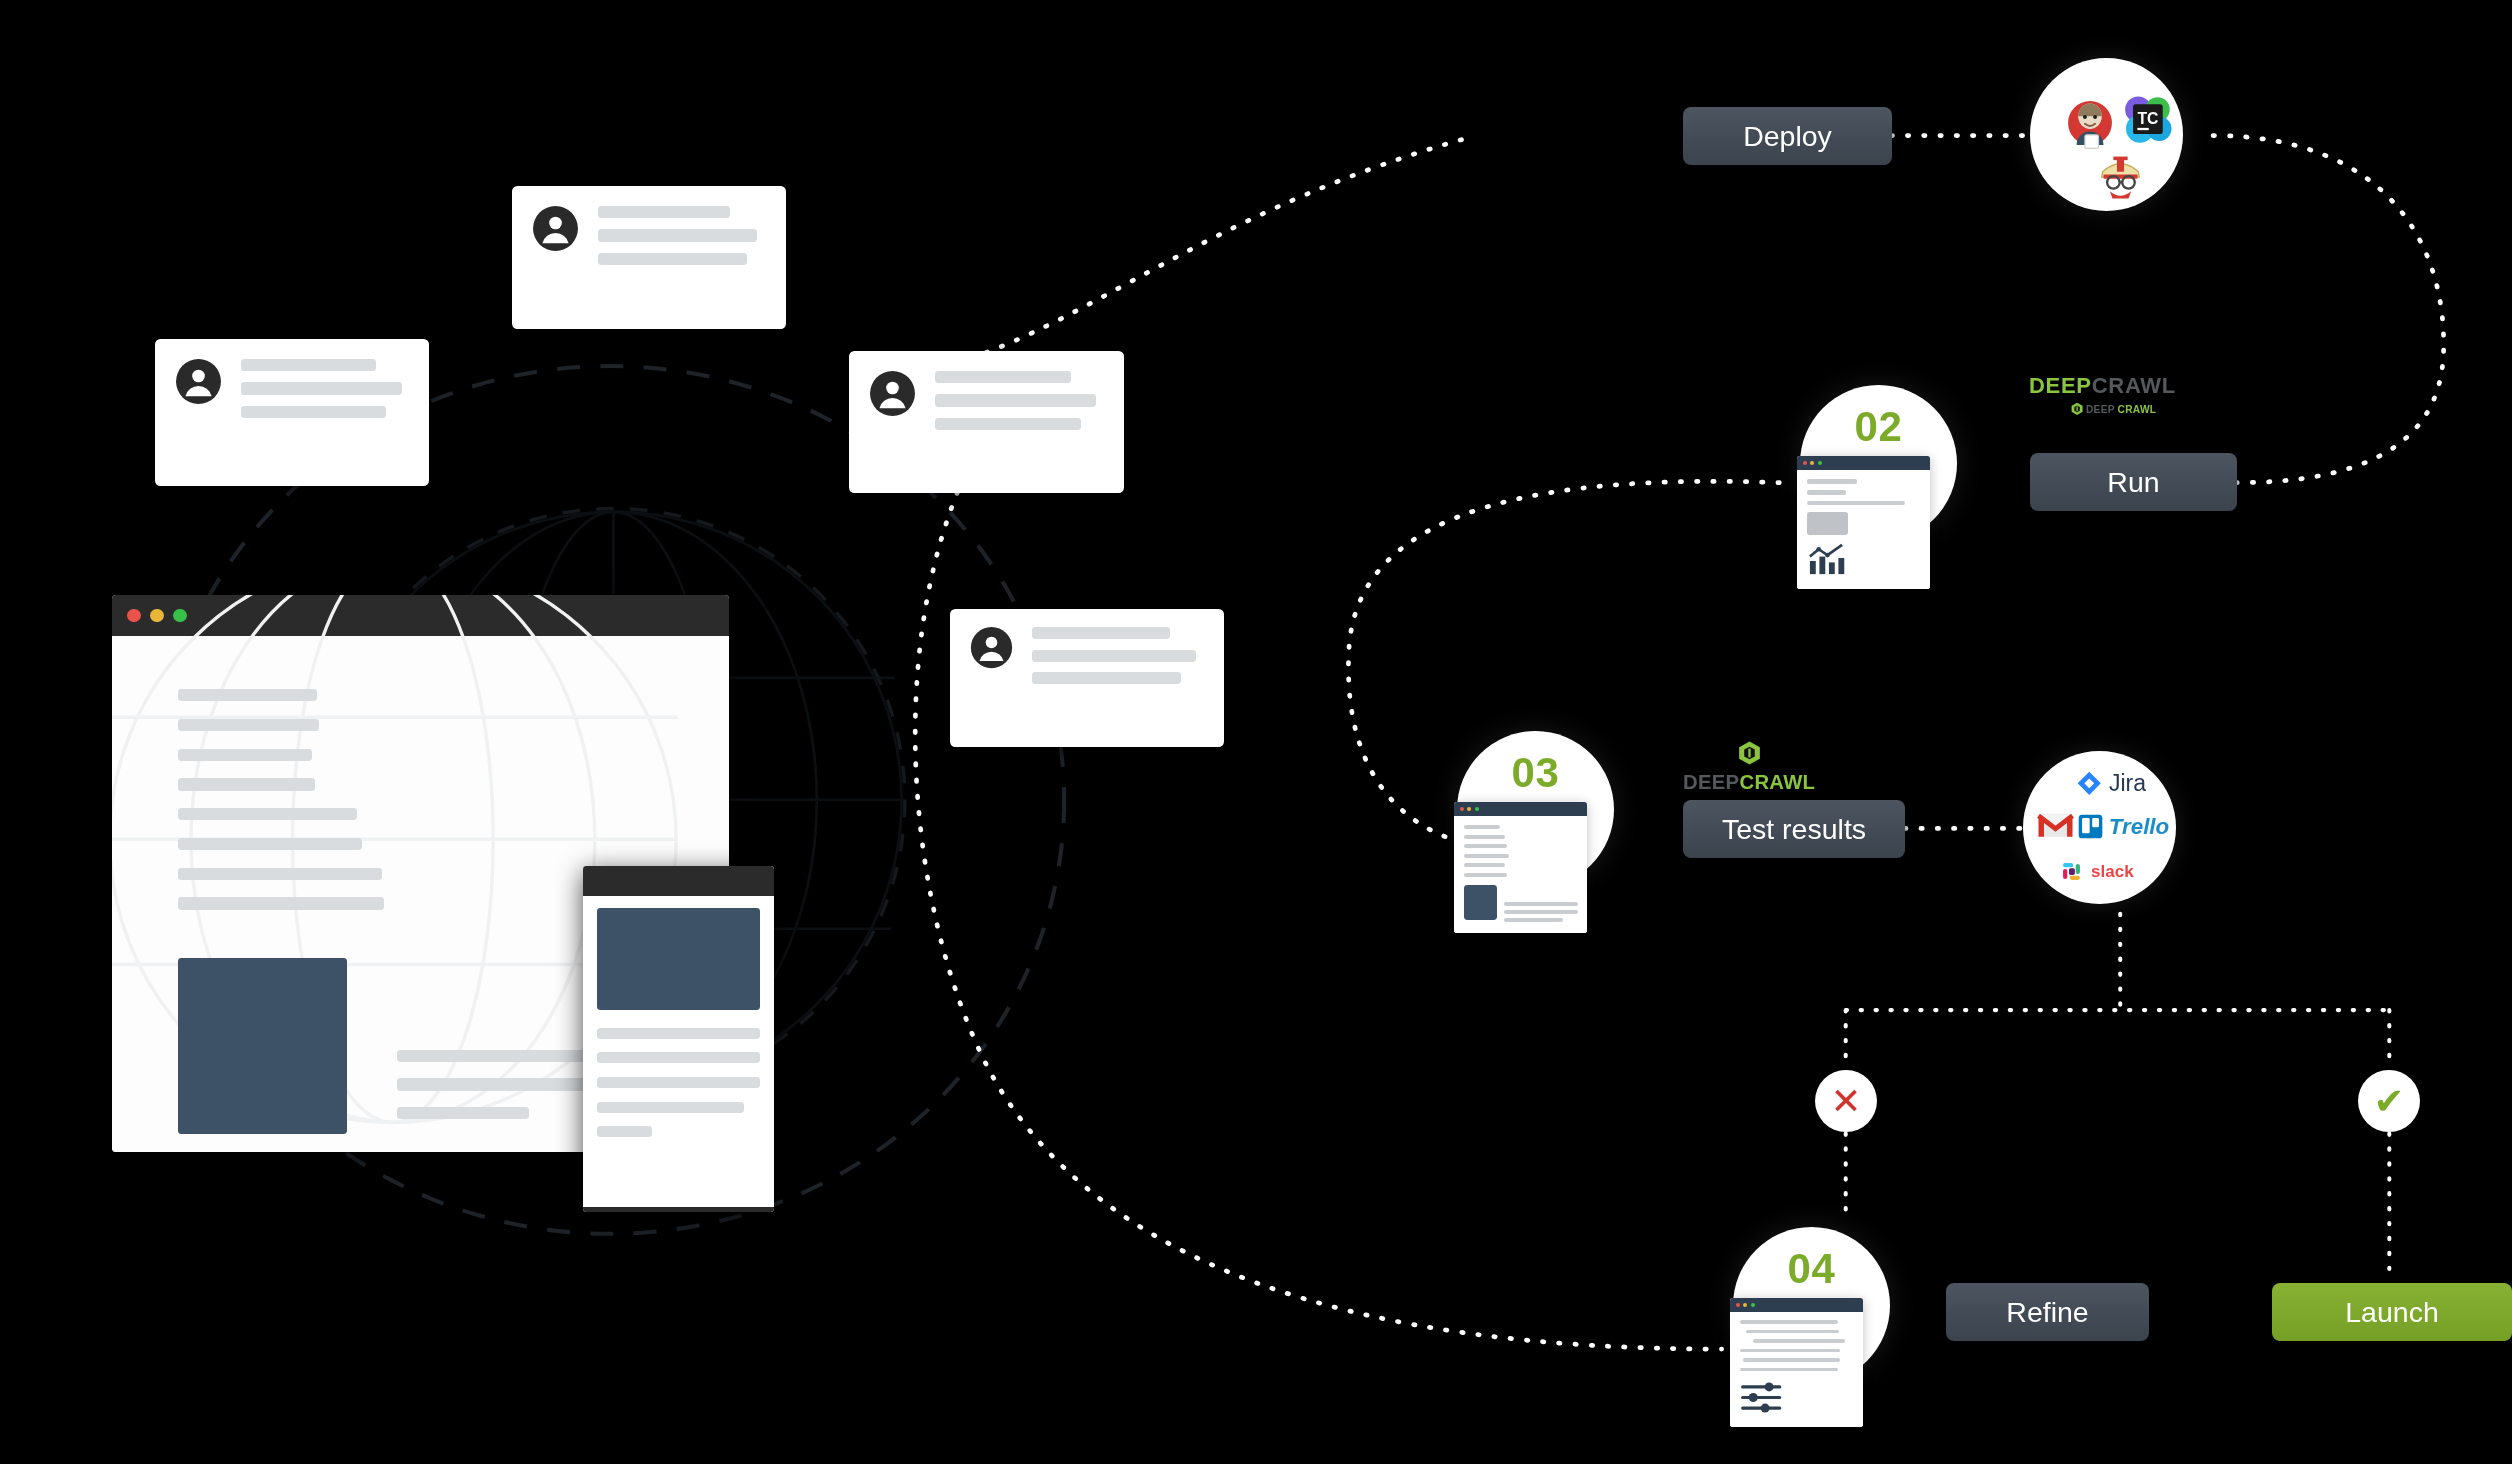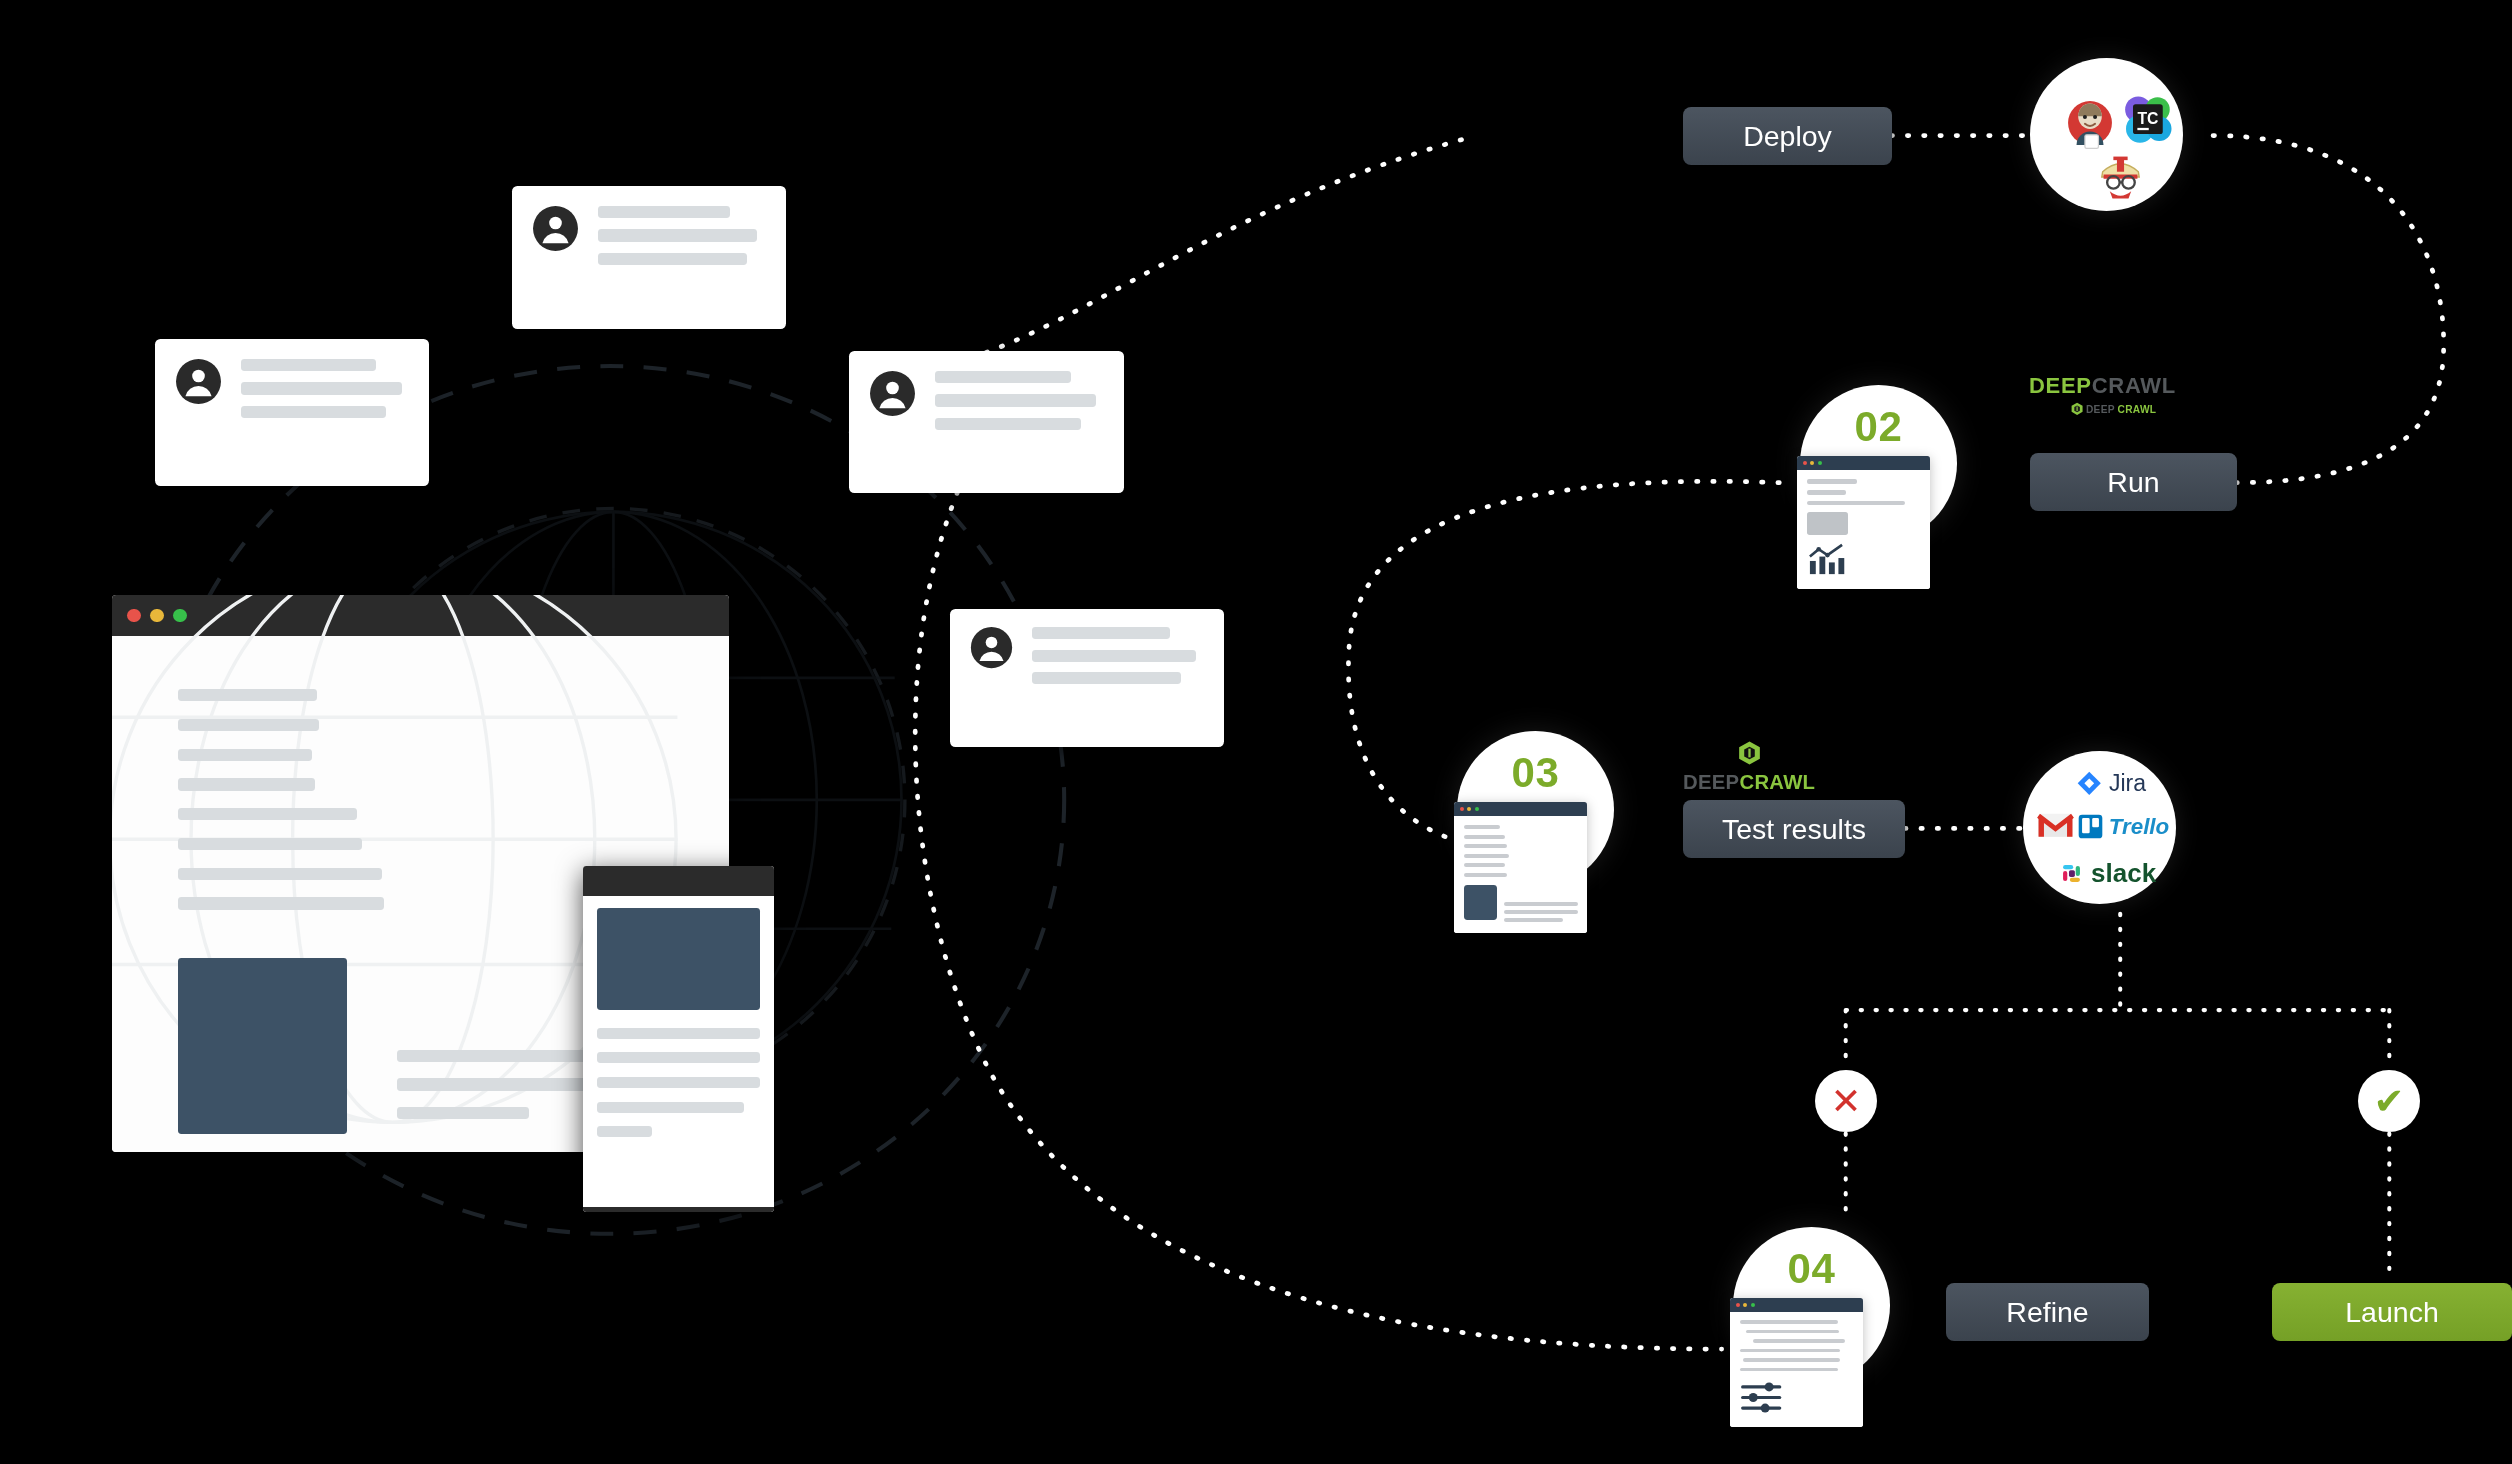--- a/index.html
+++ b/index.html
@@ -364,21 +364,21 @@
       <span style="font-size:22.4px;color:#1a8ec9;font-style:italic;font-weight:800;">Trello</span>
     </span>
     <span style="position:absolute;left:35px;top:107px;display:flex;align-items:center;gap:6.1px;">
       <svg width="27" height="27" viewBox="0 0 32 32">
         <rect x="6" y="13" width="5" height="12" rx="2.5" fill="#e01e5a"></rect>
         <rect x="6" y="6" width="12" height="5" rx="2.5" fill="#36c5f0"></rect>
         <rect x="21" y="7" width="5" height="12" rx="2.5" fill="#2eb67d"></rect>
         <rect x="14" y="21" width="12" height="5" rx="2.5" fill="#ecb22e"></rect>
         <rect x="13" y="12" width="7" height="8" rx="2" fill="#611f69"></rect>
       </svg>
-      <span style="font-size:26px;color:#14532d;font-weight:700;">slack</span>
+      <span style="font-size:17px;color:#ef4444;font-weight:700;">slack</span>
     </span>
   </div>
 
   <div class="mark x" style="left:1815px;top:1070px;">
     <span>✕</span>
   </div>
   <div class="mark ok" style="left:2358px;top:1070px;">
     <span>✔</span>
   </div>
 

